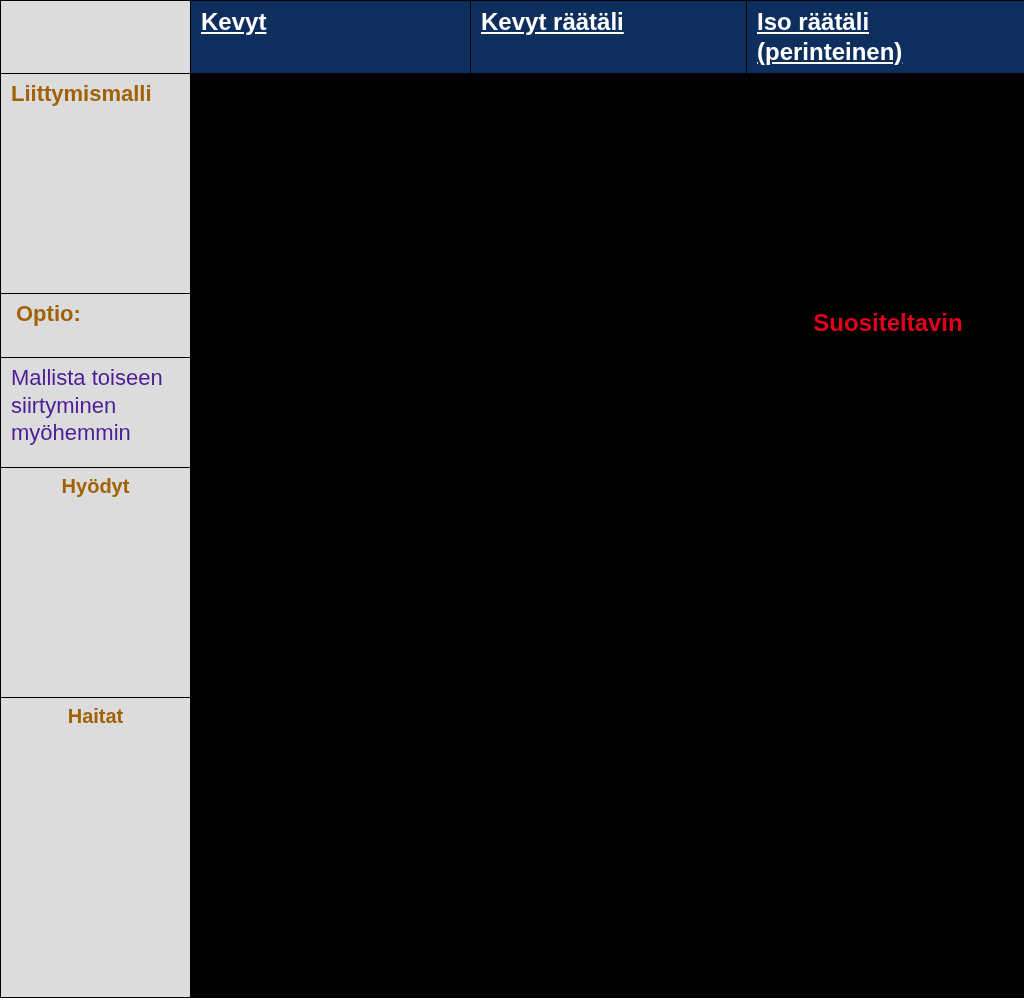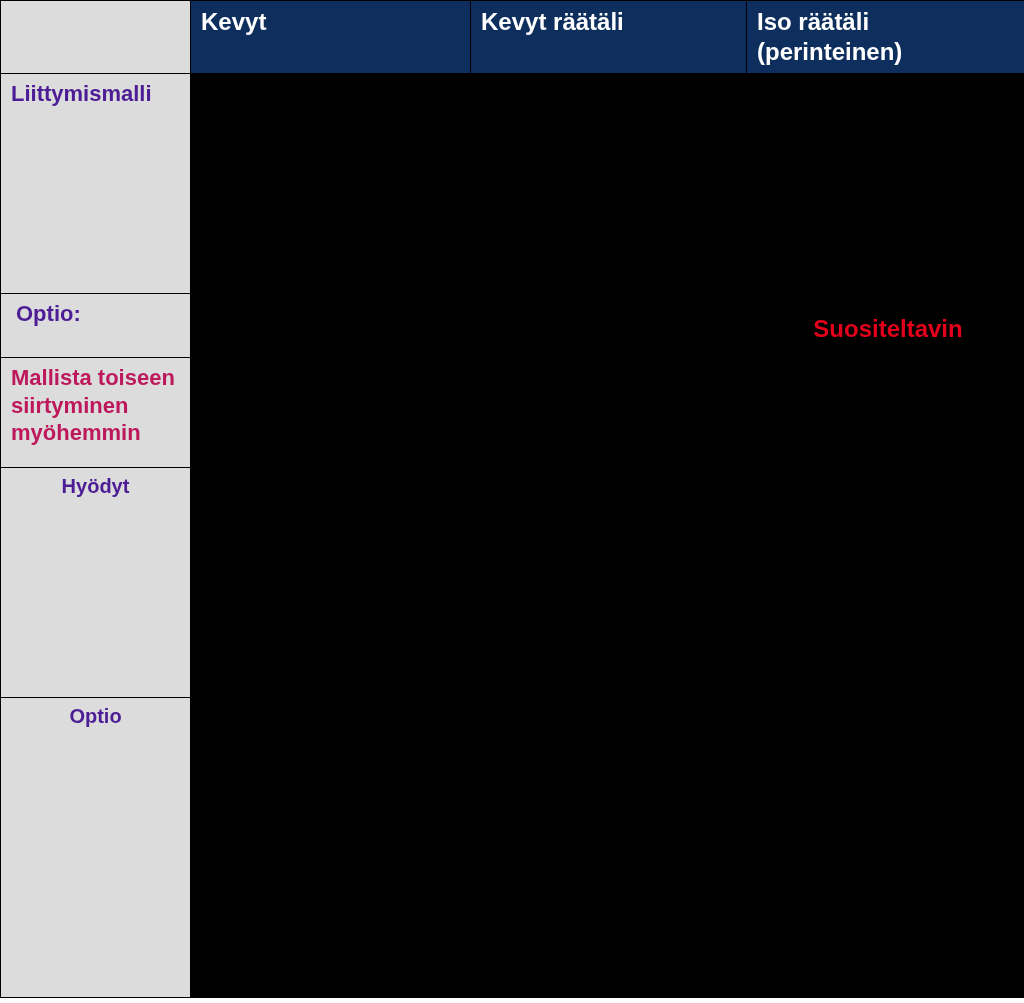--- a/index.html
+++ b/index.html
@@ -26,55 +26,56 @@
   }
   
   th.hdr {
     background: #0e2f5e;
     color: #ffffff;
     font-size: 24px;
     font-weight: bold;
     text-align: left;
     line-height: 1.25;
     height: 57px;
+    text-decoration: underline;
   }
   th.hdr.blank {
     background: #dcdcdc;
   }
   
   td.rowhdr {
     background: #dcdcdc;
-    color: #4c1d95;
+    color: #a16207;
     font-size: 22px;
     font-weight: bold;
     line-height: 1.25;
   }
   td.rowhdr.small {
     font-size: 20px;
     text-align: center;
   }
   td.rowhdr.black {
-    color: #be185d;
-    font-weight: bold;
+    color: #4c1d95;
+    font-weight: normal;
     font-size: 22px;
   }
   
   td.body {
     background: #000000;
     color: #000000;
   }
   
   .recommend {
     color: #e2001a;
     font-weight: bold;
     font-size: 24px;
     text-align: center;
     display: block;
     line-height: 1.2;
-    margin-top: 15px;
+    margin-top: 9px;
   }
   
   col.c0 { width: 190px; }
   col.c1 { width: 280px; }
   col.c2 { width: 276px; }
   col.c3 { width: 278px; }
   
   tr.r-liittymis td { height: 220px; }
   tr.r-optio td     { height: 64px; padding-left: 15px; }
   tr.r-mallista td  { height: 110px; }
@@ -121,21 +122,21 @@
       <td class="body"></td>
       <td class="body"></td>
     </tr>
     <tr class="r-hyodyt">
       <td class="rowhdr small">Hyödyt</td>
       <td class="body"></td>
       <td class="body"></td>
       <td class="body"></td>
     </tr>
     <tr class="r-haitat">
-      <td class="rowhdr small">Optio</td>
+      <td class="rowhdr small">Haitat</td>
       <td class="body"></td>
       <td class="body"></td>
       <td class="body"></td>
     </tr>
   </tbody>
 </table>
 
 </div>
 
 </body></html>

